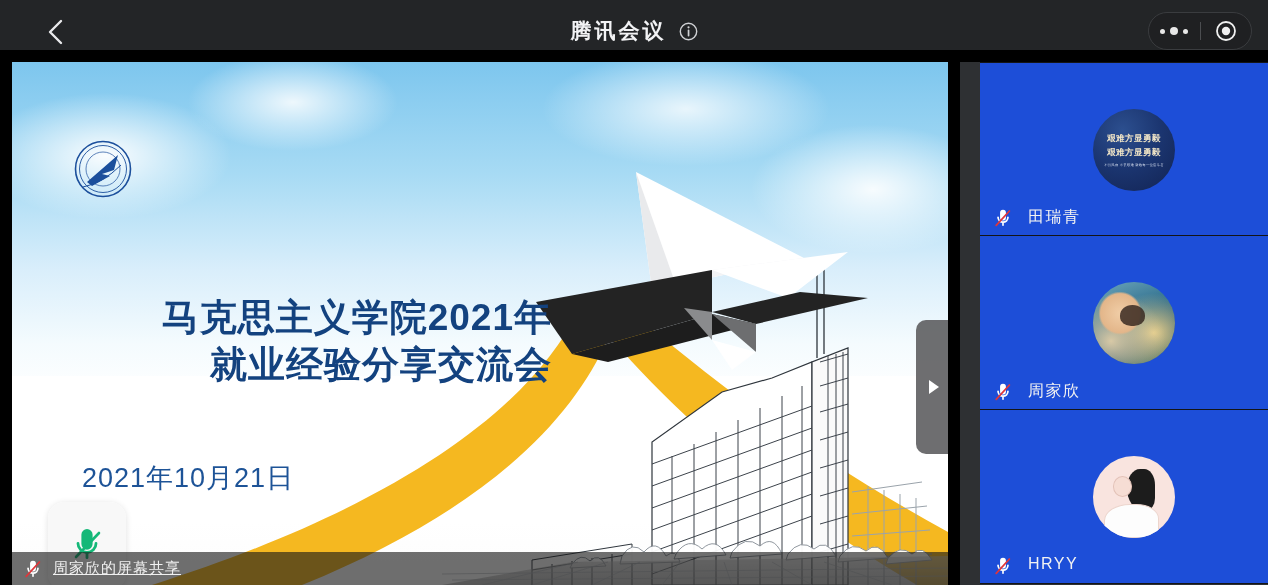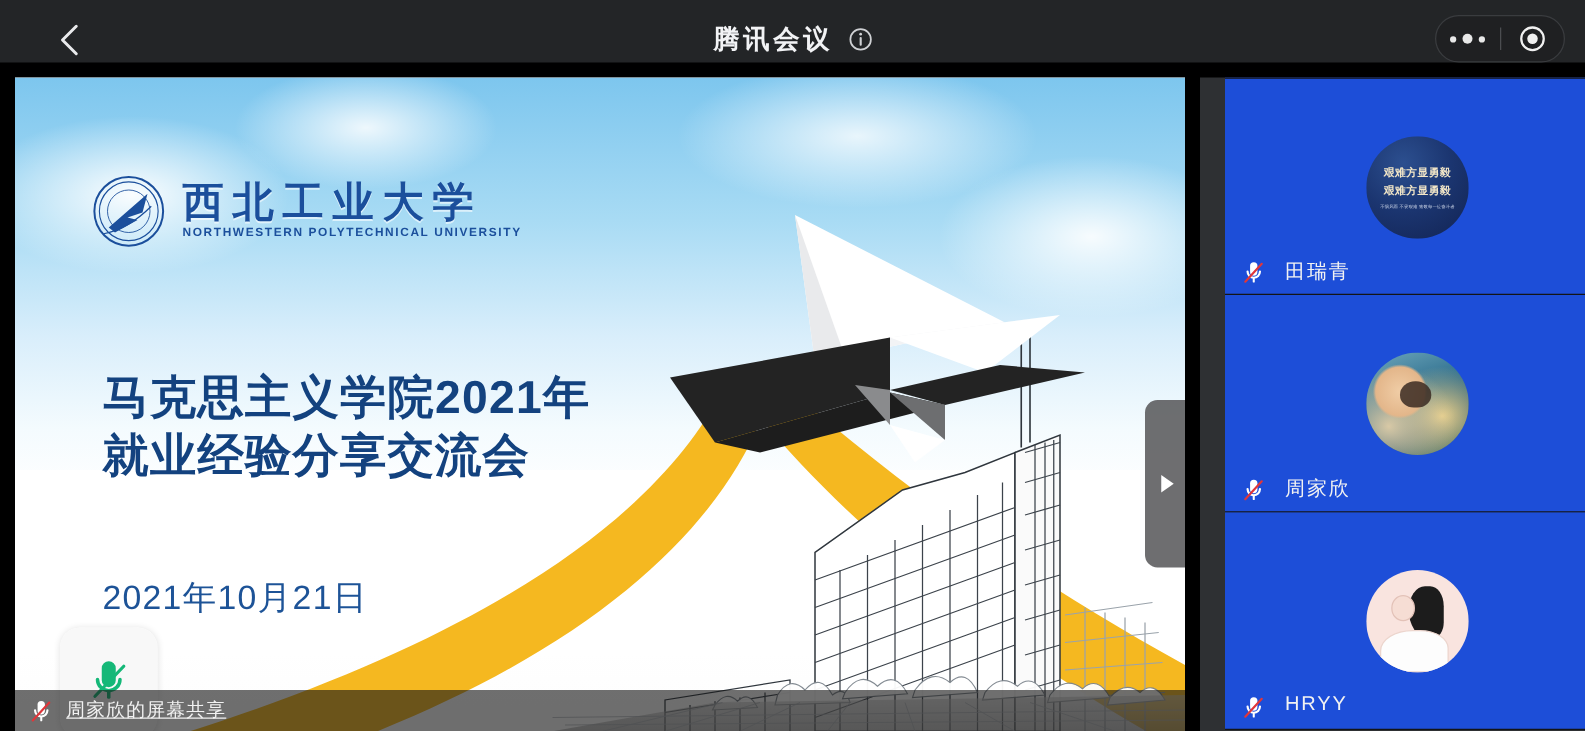--- a/index.html
+++ b/index.html
@@ -75,21 +75,21 @@
     font-family:"Liberation Serif","DejaVu Serif",serif;
     font-size:33px; font-weight:700; color:#1b4f9c; letter-spacing:7px;
     line-height:1.05; text-shadow:0 1px 0 rgba(255,255,255,.6);
   }
   #uni-en{
     font-size:9.5px; font-weight:700; color:#1b4f9c; letter-spacing:1.3px;
   }
   #slide-title{
     position:absolute; left:70px; top:232px; width:470px;
     color:#13427f; font-weight:700; font-size:37px; line-height:1.28;
-    letter-spacing:1px; text-align:left;
+    letter-spacing:1px; text-align:right;
   }
   #slide-title .l2{ display:block; }
   #slide-date{
     position:absolute; left:70px; top:398px; width:420px;
     text-align:left; color:#1d5397; font-size:27px; letter-spacing:1px;
   }
 
   
   #slide-mic{
     position:absolute; left:36px; top:440px; width:78px; height:88px;
@@ -298,24 +298,20 @@
     </svg>
 
     <div id="logo-block">
       <svg id="logo-seal" viewBox="0 0 58 58">
         <circle cx="29" cy="29" r="27.5" fill="none" stroke="#1b4f9c" stroke-width="1.6"></circle>
         <circle cx="29" cy="29" r="23.5" fill="none" stroke="#1b4f9c" stroke-width="0.9"></circle>
         <circle cx="29" cy="29" r="17" fill="none" stroke="#1b4f9c" stroke-width="0.7"></circle>
         <path d="M13,42 L44,15 L40,30 L28,34 L36,36 L18,46 Z" fill="#1b4f9c"></path>
         <path d="M9,47 q20,-4 38,-22" fill="none" stroke="#1b4f9c" stroke-width="1"></path>
       </svg>
-      <div id="logo-text">
-        <div id="uni-cn">西北工业大学</div>
-        <div id="uni-en">NORTHWESTERN POLYTECHNICAL UNIVERSITY</div>
-      </div>
     </div>
 
     <div id="slide-title">
       <span>马克思主义学院2021年</span>
       <span class="l2">就业经验分享交流会</span>
     </div>
 
     <div id="slide-date">2021年10月21日</div>
 
     <div id="slide-mic">

